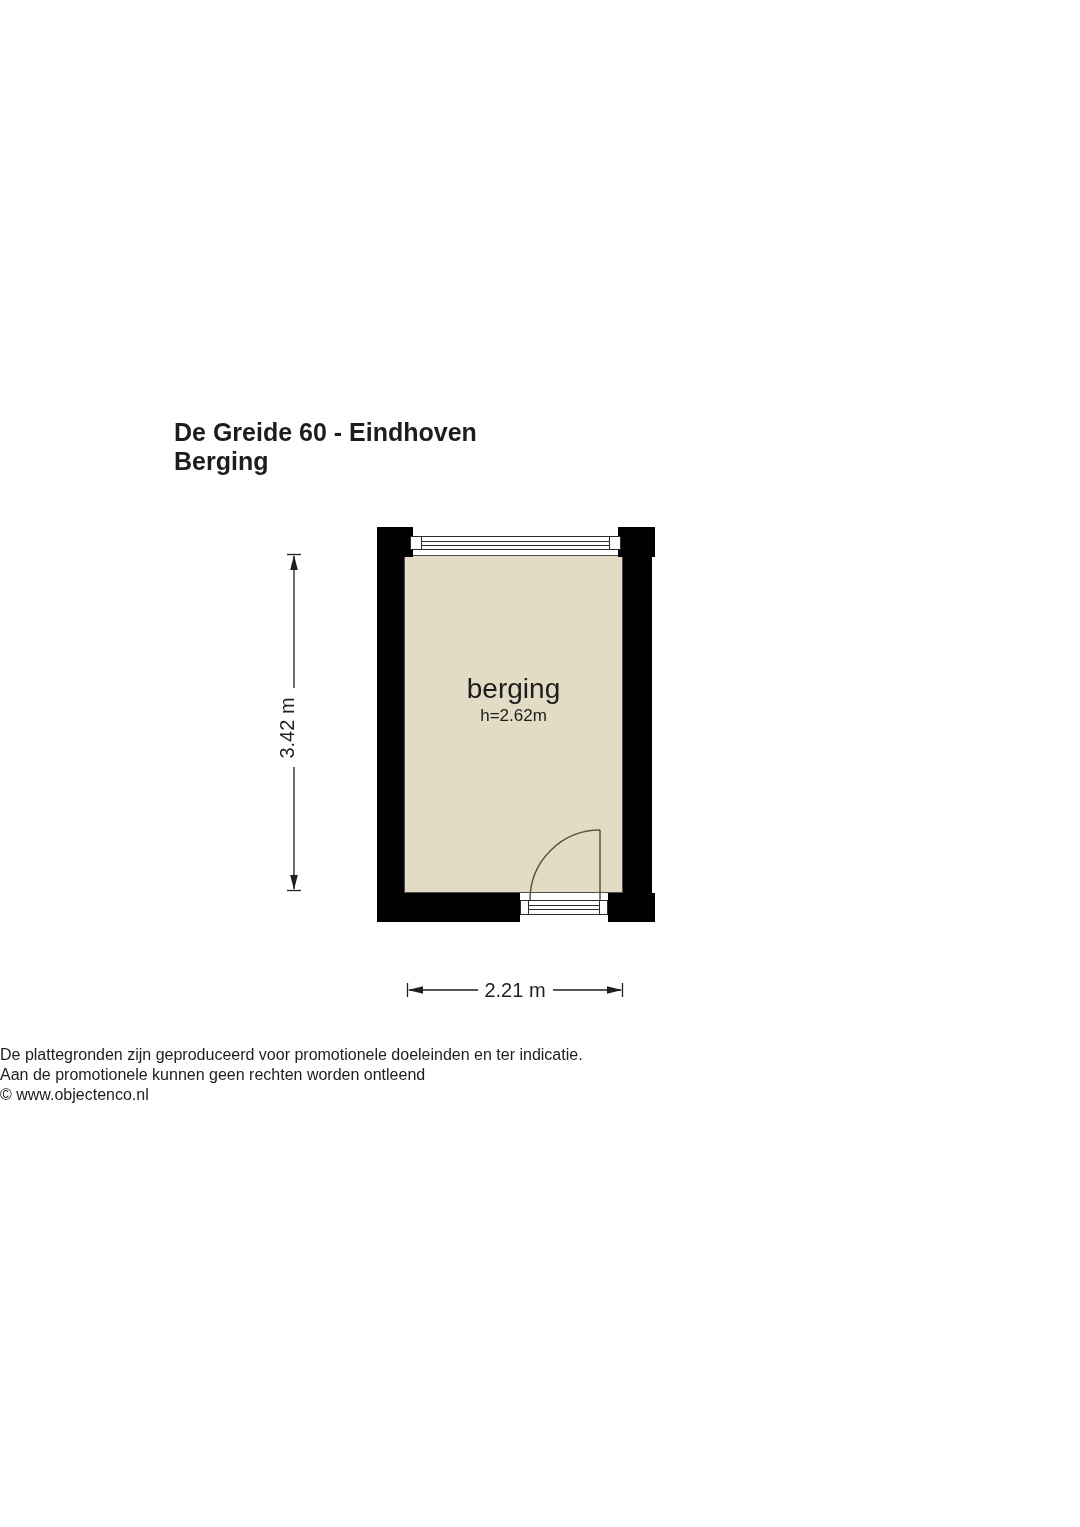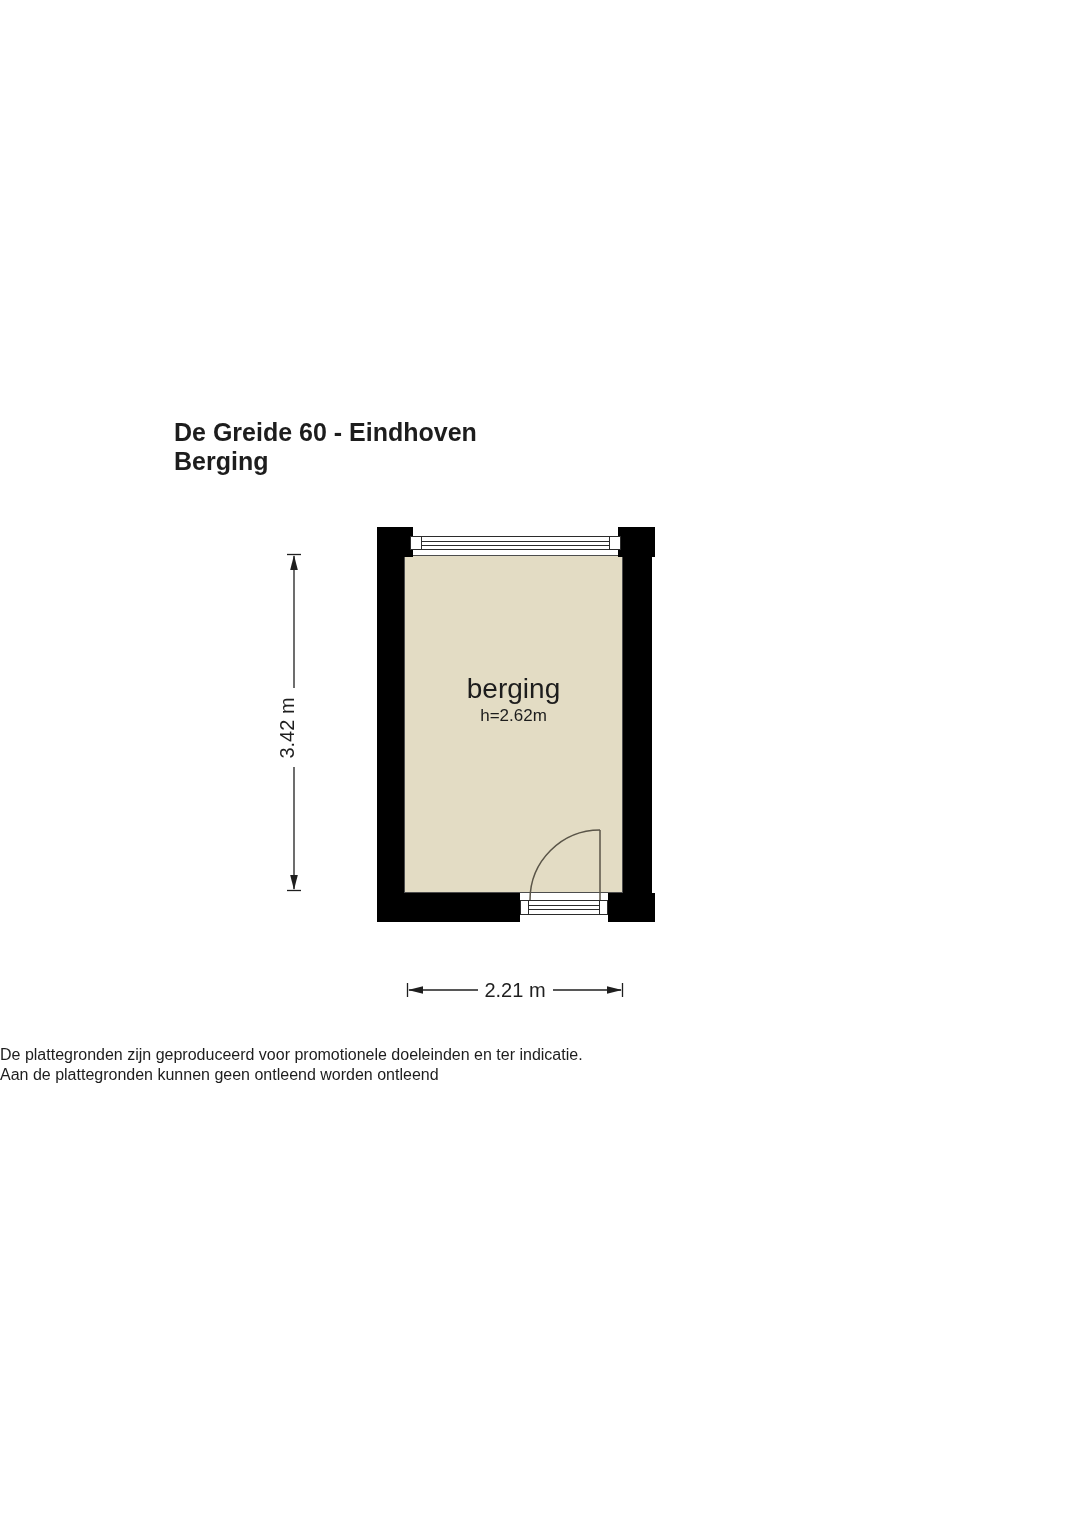--- a/index.html
+++ b/index.html
@@ -133,16 +133,17 @@
   <div class="room-label-block">
     <div class="room-name">berging</div>
     <div class="room-height">h=2.62m</div>
   </div>
 
   <div class="dim-label dim-label-v">3.42 m</div>
   <div class="dim-label dim-label-h">2.21 m</div>
 
   <div class="footer-block">
     <div>De plattegronden zijn geproduceerd voor promotionele doeleinden en ter indicatie.</div>
-    <div>Aan de plattegronden kunnen geen ontleend worden ontleend</div>
+    <div>Aan de promotionele kunnen geen rechten worden ontleend</div>
+    <div>© www.objectenco.nl</div>
   </div>
 
 </div>
 
 </body></html>

